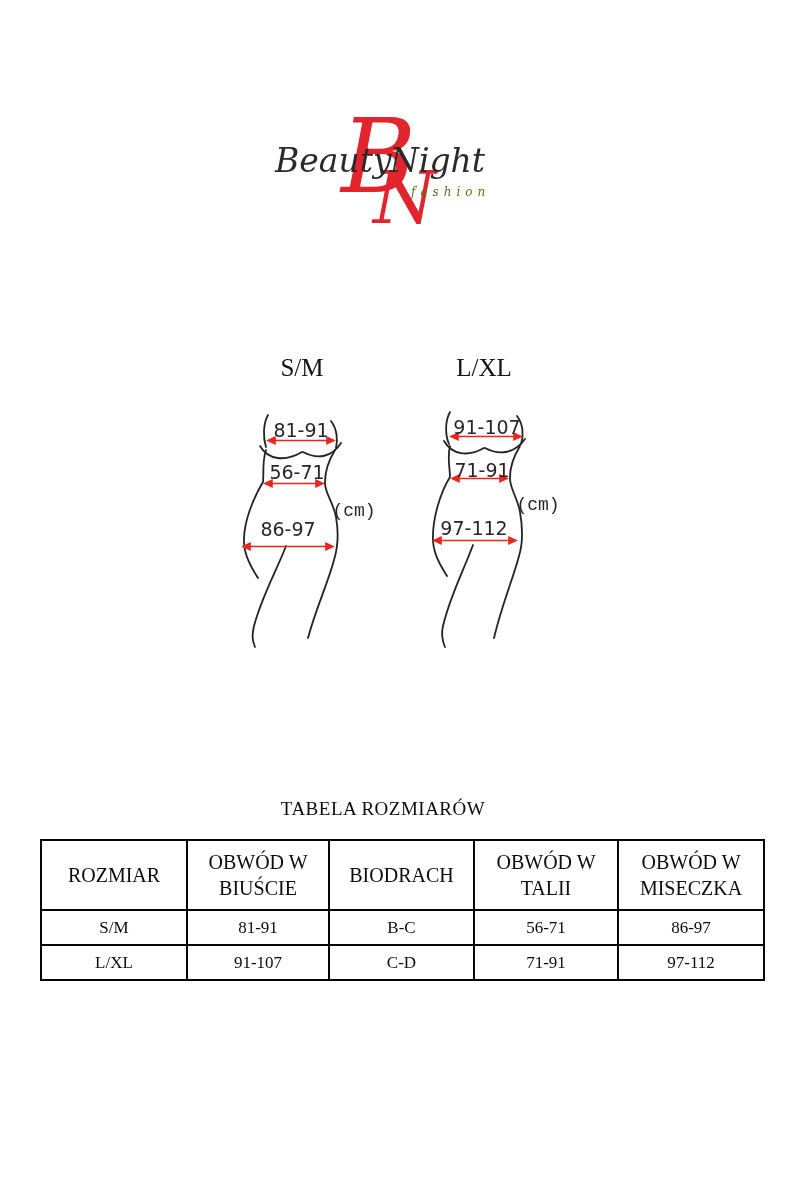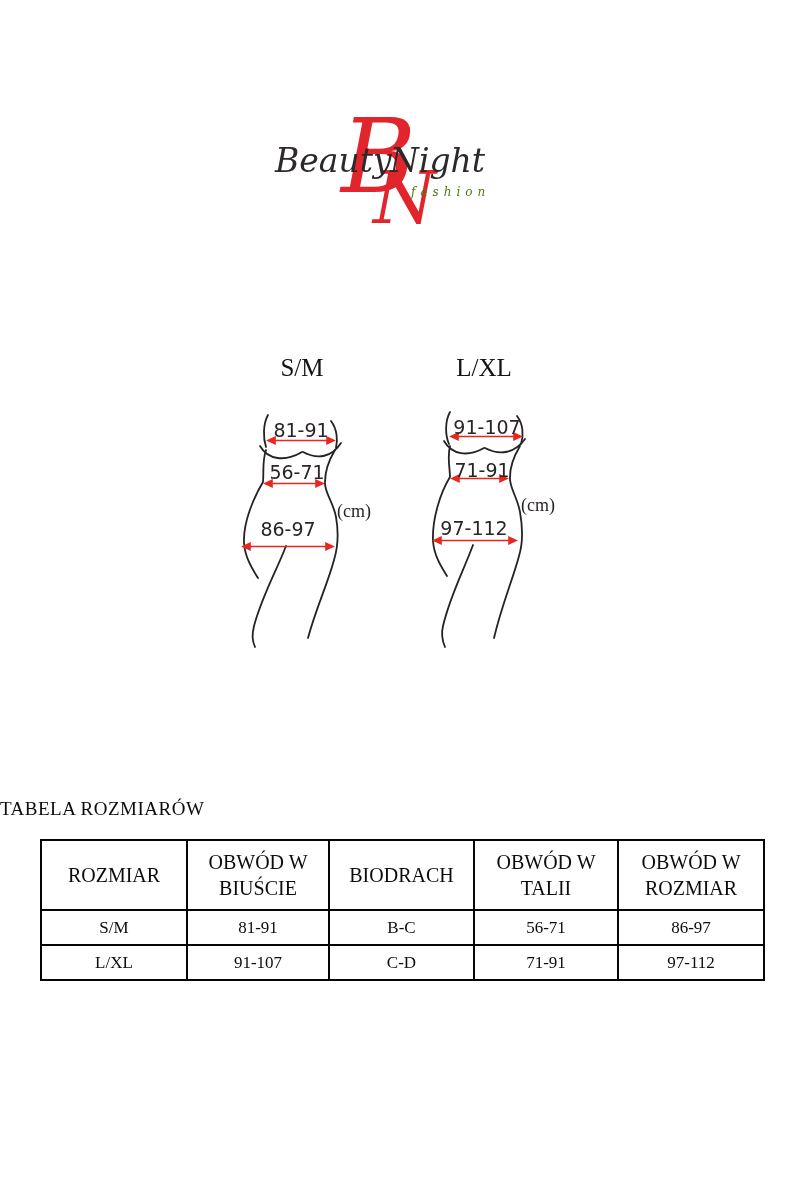--- a/index.html
+++ b/index.html
@@ -42,26 +42,26 @@
   .figure-svg { position:absolute; width:150px; height:255px; }
   #fig-sm  { left:230px; top:400px; }
   #fig-lxl { left:420px; top:398px; }
 
   .meas-label {
     position:absolute; transform:translateX(-50%); white-space:nowrap;
     font-family:"DejaVu Sans", sans-serif; font-size:19px; color:#2a2427;
   }
   .cm-label {
     position:absolute; transform:translateX(-50%); white-space:nowrap;
-    font-family:Liberation Serif, serif; font-size:18px; color:#2a2427;
+    font-family:Liberation Mono, monospace; font-size:18px; color:#2a2427;
   }
 
   
   .table-title {
-    position:absolute; left:0; top:798px; width:766px; 
+    position:absolute; left:0; top:798px; width:766px; text-align:center;
     font-size:19px; letter-spacing:0.5px; color:#0c0c0c;
     font-family:"Liberation Serif", serif;
   }
   table.size-table {
     position:absolute; left:40px; top:839px; width:723px;
     border-collapse:collapse; table-layout:fixed;
     font-family:"Liberation Serif", serif;
   }
   table.size-table th, table.size-table td {
     border:2px solid #050505; text-align:center; vertical-align:middle;
@@ -149,21 +149,21 @@
       <col style="width:145px">
       <col style="width:144px">
       <col style="width:146px">
   </colgroup>
   <thead>
     <tr>
       <th>ROZMIAR</th>
       <th>OBWÓD W BIUŚCIE</th>
       <th>BIODRACH</th>
       <th>OBWÓD W TALII</th>
-      <th>OBWÓD W ROZMIAR</th>
+      <th>OBWÓD W MISECZKA</th>
     </tr>
   </thead>
   <tbody>
     <tr>
       <td>S/M</td>
       <td>81-91</td>
       <td>B-C</td>
       <td>56-71</td>
       <td>86-97</td>
     </tr>

